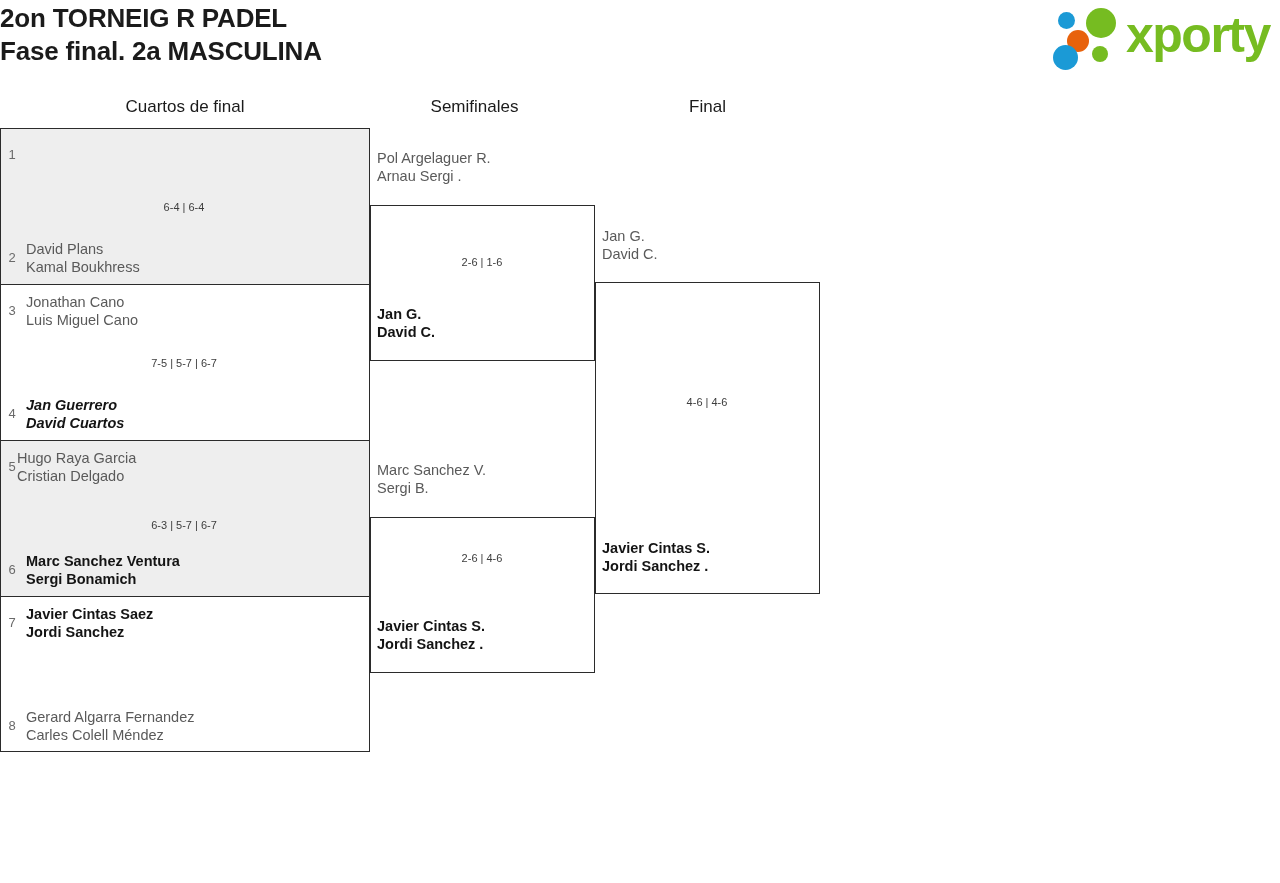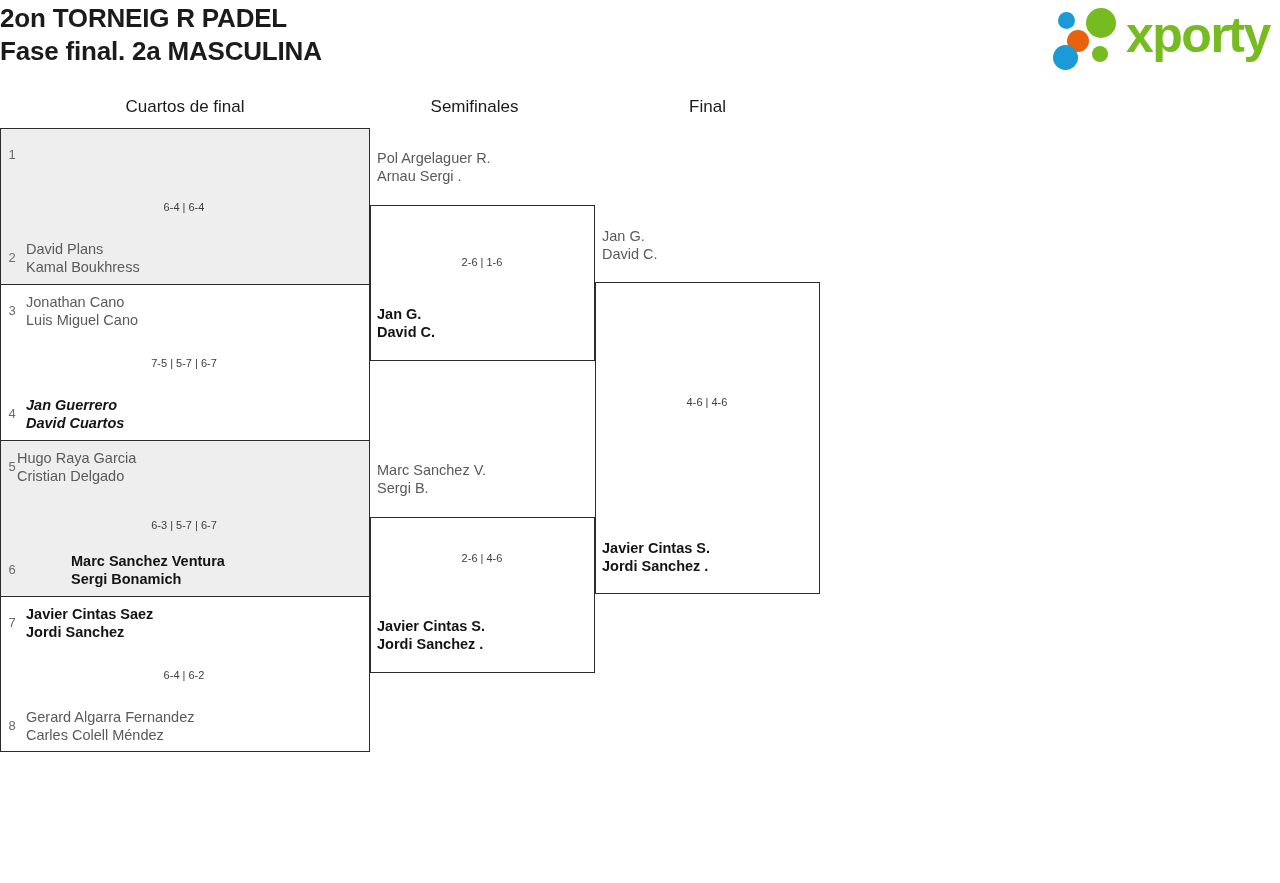--- a/index.html
+++ b/index.html
@@ -129,31 +129,30 @@
     <span class="ln">David Cuartos</span>
   </div>
 
   <div class="seed" style="left:2px; top:458px;">5</div>
   <div class="team loser" style="left:17px; top:449px;">
     <span class="ln">Hugo Raya Garcia</span>
     <span class="ln">Cristian Delgado</span>
   </div>
   <div class="score" style="left:26px; top:510px; width:316px;margin-top:6px;">6-3 | 5-7 | 6-7</div>
   <div class="seed" style="left:2px; top:561px;">6</div>
-  <div class="team winner" style="left:26px; top:552px;margin-left:45px;">
+  <div class="team winner" style="left:26px; top:552px;">
     <span class="ln">Marc Sanchez Ventura</span>
     <span class="ln">Sergi Bonamich</span>
   </div>
 
   <div class="seed" style="left:2px; top:614px;">7</div>
   <div class="team winner" style="left:26px; top:605px;">
     <span class="ln">Javier Cintas Saez</span>
     <span class="ln">Jordi Sanchez</span>
   </div>
-  <div class="score" style="left:26px; top:666px; width:316px;">6-4 | 6-2</div>
   <div class="seed" style="left:2px; top:717px;">8</div>
   <div class="team loser" style="left:26px; top:708px;">
     <span class="ln">Gerard Algarra Fernandez</span>
     <span class="ln">Carles Colell Méndez</span>
   </div>
 
   <div class="sf-match" style="top:205px;"></div>
   <div class="sf-match" style="top:517px;"></div>
 
   <div class="team loser" style="left:377px; top:149px;">

